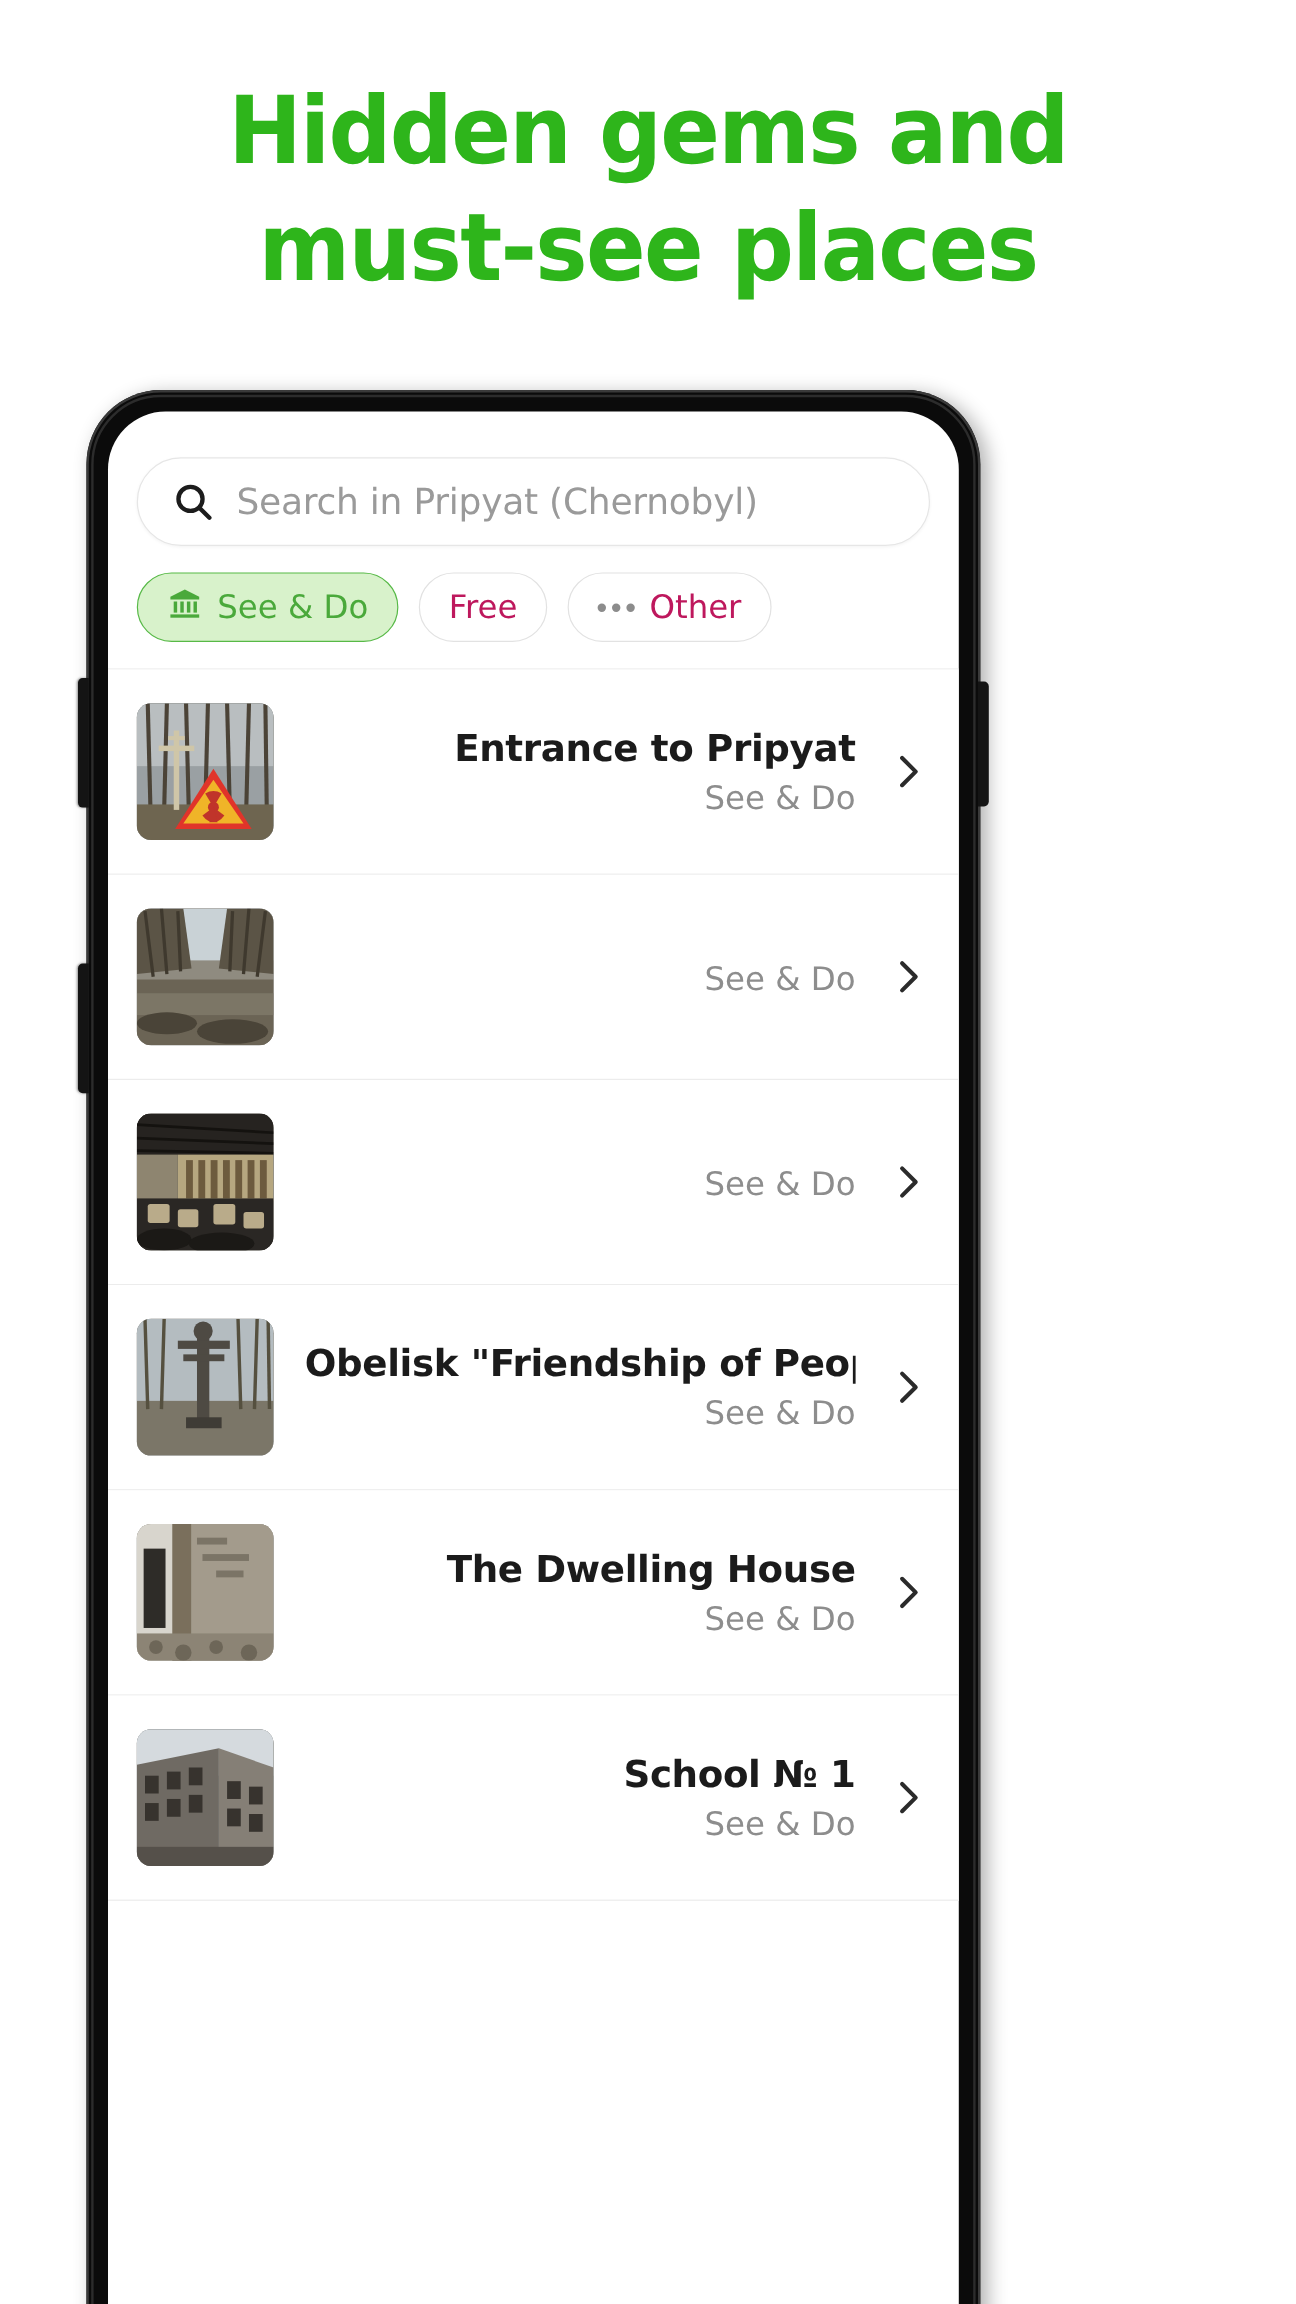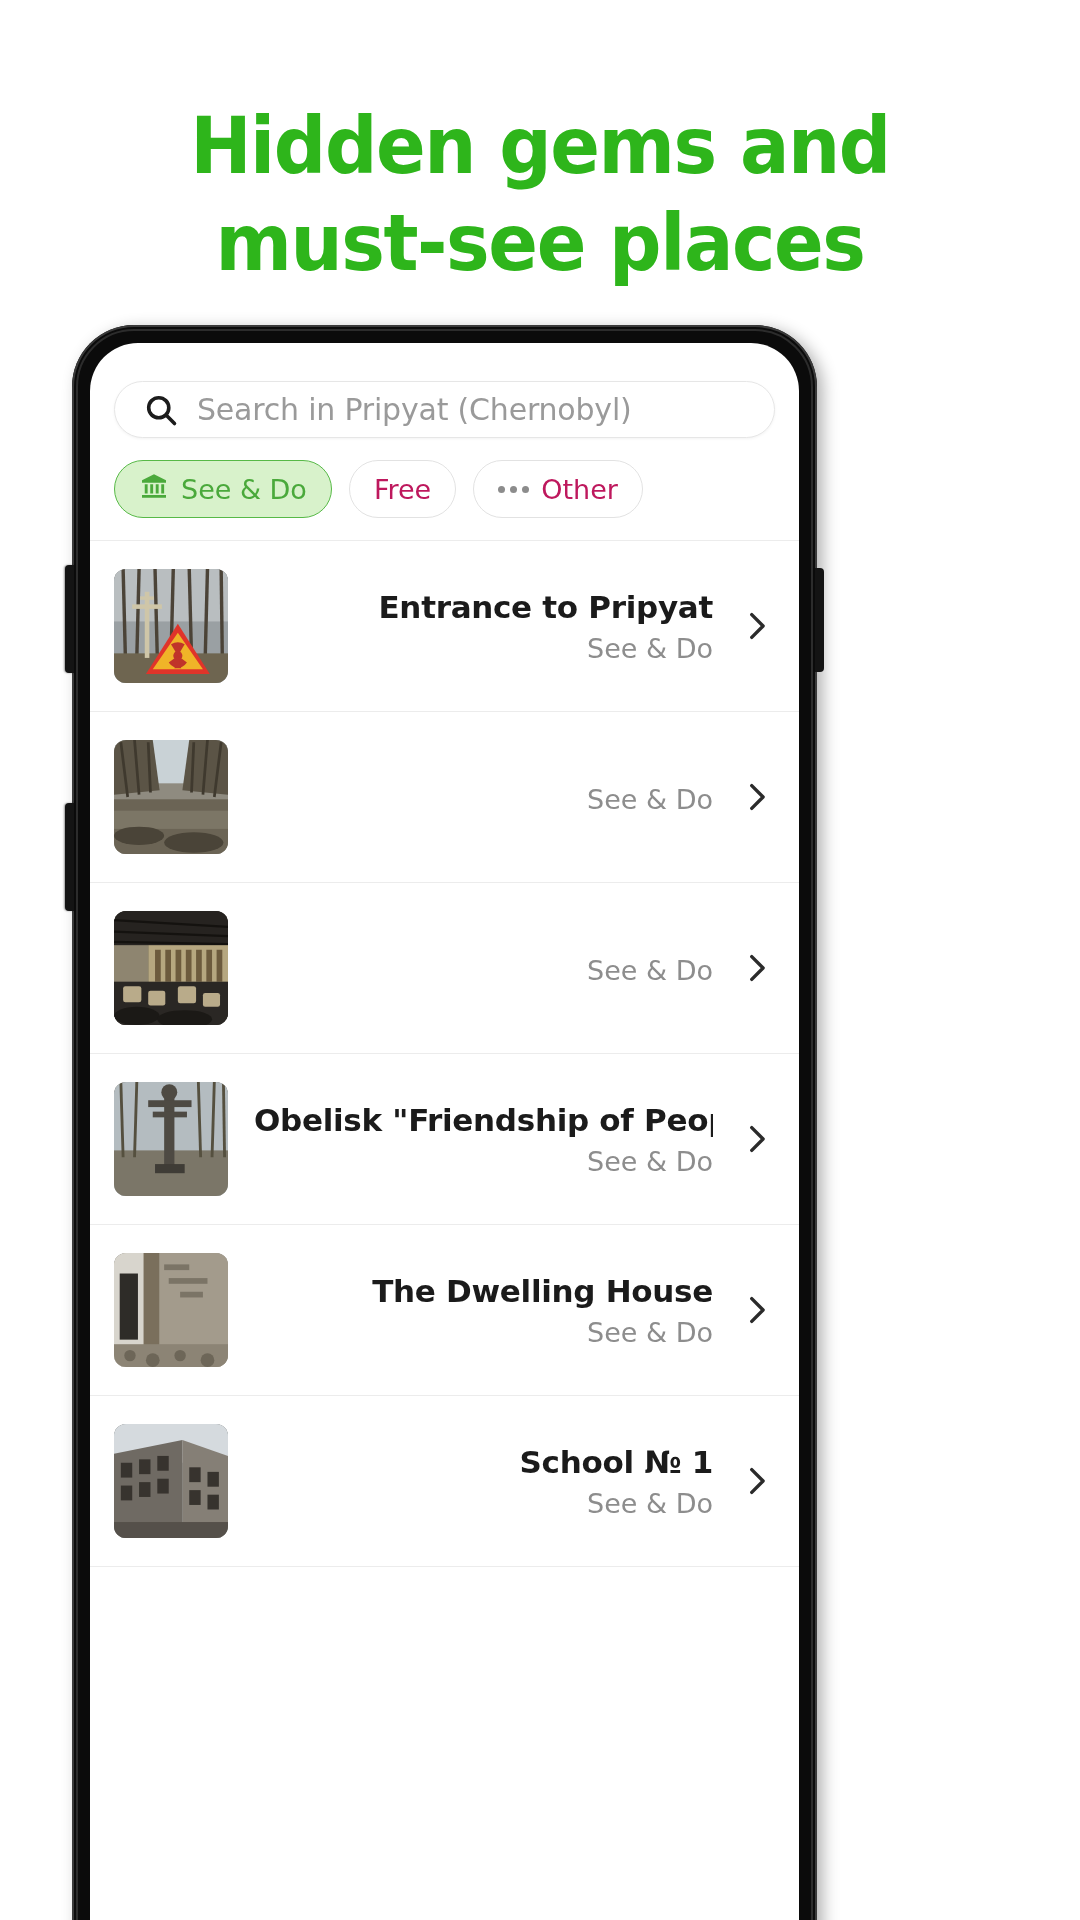--- a/index.html
+++ b/index.html
@@ -6,21 +6,21 @@
   html, body {
     width:1080px; height:1920px;
     background:#ffffff;
     font-family:"Liberation Sans", sans-serif;
     overflow:hidden;
   }
 
   
   .headline {
     width:1080px;
-    padding-top:98px;
+    padding-top:62px;
     text-align:center;
   }
   .headline-line {
     display:block;
     color:#2EB51B;
     font-family:"DejaVu Sans", sans-serif;
     font-weight:bold;
     font-size:78px;
     line-height:97px;
     letter-spacing:-1.5px;
@@ -81,21 +81,21 @@
     border-radius:48px 48px 0 0;
     overflow:hidden;
   }
 
   
   .search-area { padding:38px 24px 0 24px; }
   .search-pill {
     display:flex;
     align-items:center;
     gap:18px;
-    height:57px;
+    height:74px;
     padding:0 28px;
     border:1.5px solid #e6e6e6;
     border-radius:40px;
     background:#fff;
     box-shadow:0 1px 3px rgba(0,0,0,0.05);
   }
   .search-icon { flex:0 0 auto; display:flex; }
   .search-placeholder {
     color:#9a9a9a;
     font-size:30px;

